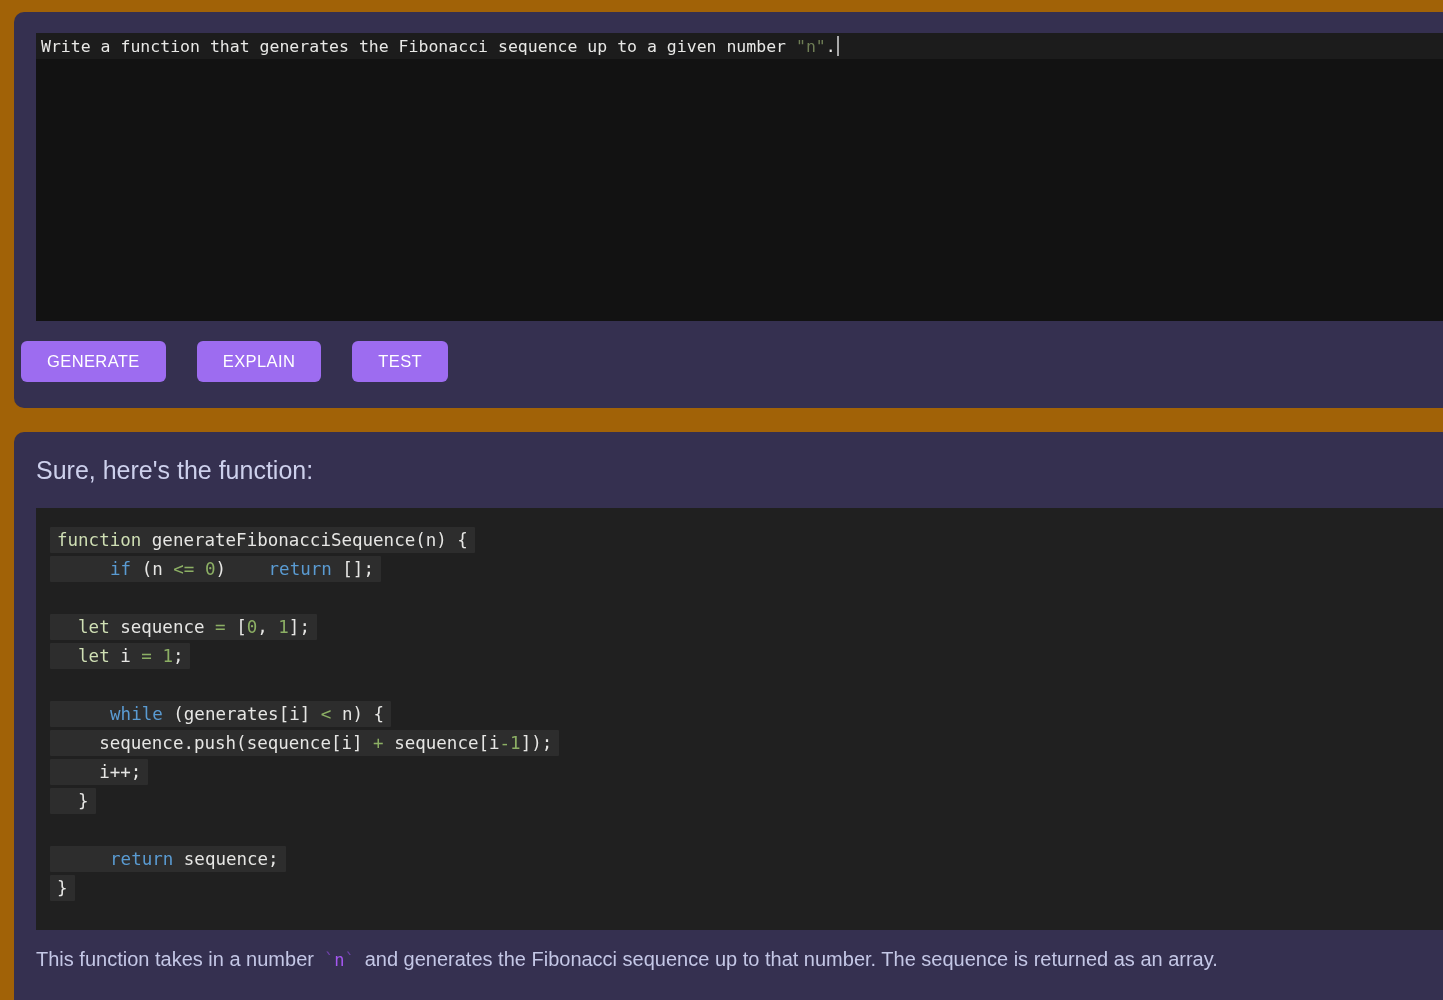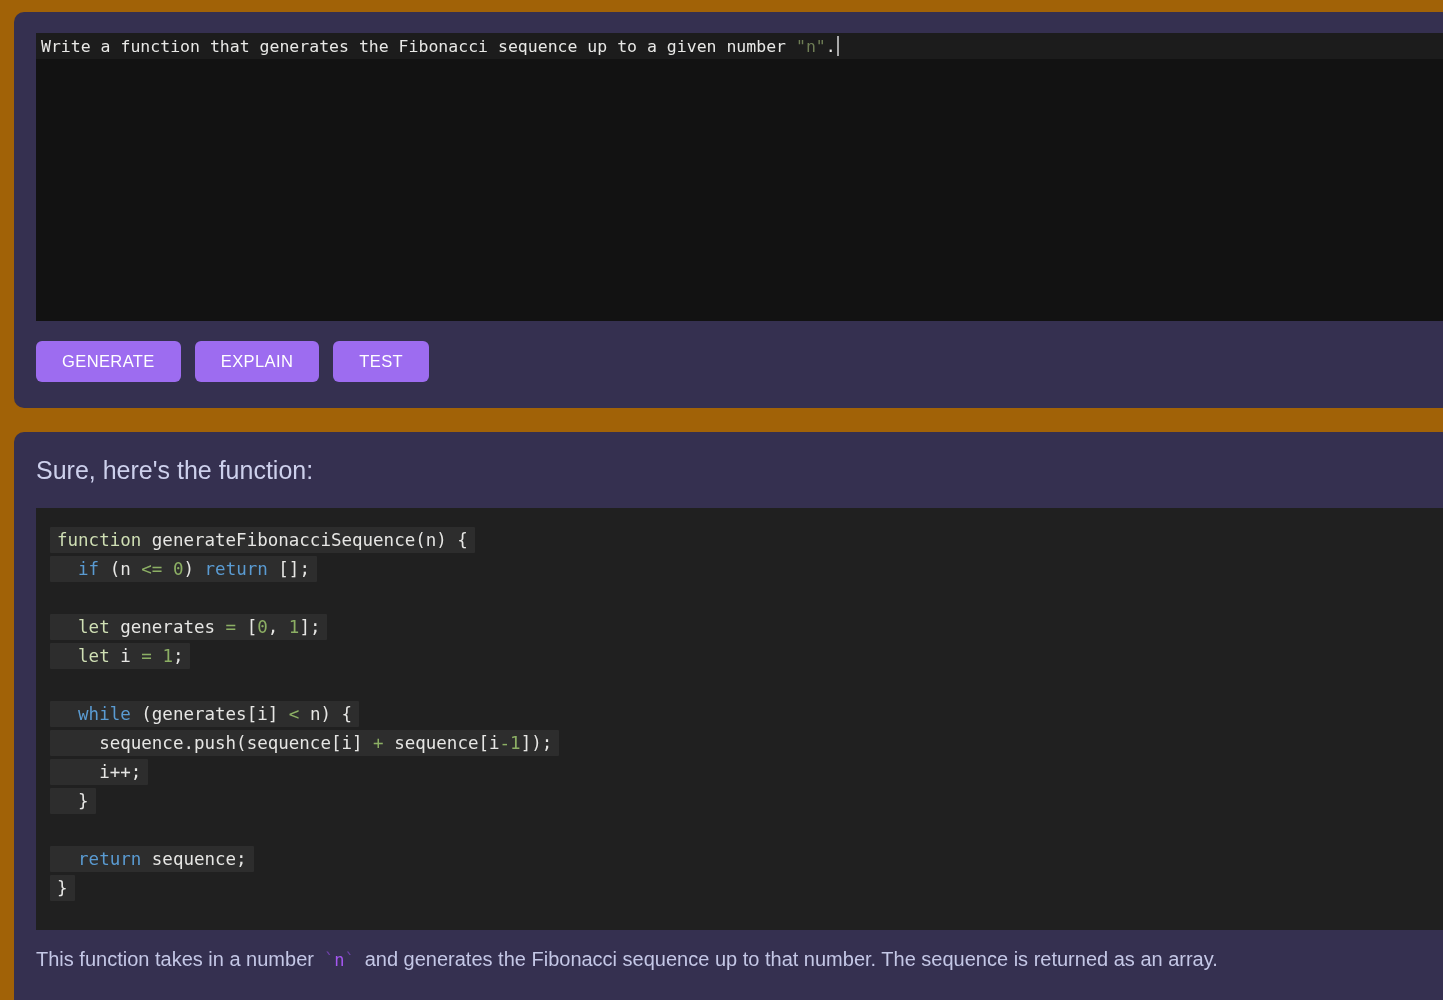--- a/index.html
+++ b/index.html
@@ -48,23 +48,23 @@
   .cursor {
     display: inline-block;
     width: 2px; height: 20px;
     background: #a8a8a8;
     margin-left: 1px;
   }
 
   
   .toolbar {
     position: absolute;
-    left: 22px; top: 329px;
+    left: 7px; top: 329px;
     display: flex;
-    gap: 14px;
+    gap: 31px;
   }
   .toolbar button {
     height: 41px;
     padding: 0 26px;
     background: #9d6cf0;
     color: #ffffff;
     border: none;
     border-radius: 6px;
     font-family: "Liberation Sans", sans-serif;
     font-size: 16.5px;
@@ -96,21 +96,21 @@
     line-height: 29px;
     white-space: pre;
   }
   .line-box {
     display: inline-block;
     background: #2d2d2d;
     padding: 0 7px;
     line-height: 26px;
     border-radius: 1px;
   }
-  .kw  { color: #5a9bd2; }   
+  .kw  { color: #5a9bd2; margin-left: 32px; }   
   .def { color: #cfdfb4; }   
   .num { color: #8caf64; }
   .op  { color: #8caf64; }
 
   .outro {
     position: absolute;
     left: 22px; top: 516px;
     width: 1400px;
     font-size: 20px;
     color: #c4c7e6;
@@ -143,21 +143,21 @@
   </section>
 
   <section class="card card-bottom">
 
     <p class="intro">Sure, here's the function:</p>
 
     <div class="code-block" id="code-block">
         <div class="code-line"><span class="line-box"><span class="def">function</span><span> generateFibonacciSequence(n) {</span></span></div>
         <div class="code-line"><span class="line-box"><span>  </span><span class="kw">if</span><span> (n </span><span class="op">&lt;=</span><span> </span><span class="num">0</span><span>) </span><span class="kw">return</span><span> [];</span></span></div>
         <div class="code-line"></div>
-        <div class="code-line"><span class="line-box"><span>  </span><span class="def">let</span><span> generates </span><span class="op">=</span><span> [</span><span class="num">0</span><span>, </span><span class="num">1</span><span>];</span></span></div>
+        <div class="code-line"><span class="line-box"><span>  </span><span class="def">let</span><span> sequence </span><span class="op">=</span><span> [</span><span class="num">0</span><span>, </span><span class="num">1</span><span>];</span></span></div>
         <div class="code-line"><span class="line-box"><span>  </span><span class="def">let</span><span> i </span><span class="op">=</span><span> </span><span class="num">1</span><span>;</span></span></div>
         <div class="code-line"></div>
         <div class="code-line"><span class="line-box"><span>  </span><span class="kw">while</span><span> (generates[i] </span><span class="op">&lt;</span><span> n) {</span></span></div>
         <div class="code-line"><span class="line-box"><span>    sequence.push(sequence[i] </span><span class="op">+</span><span> sequence[i</span><span class="op">-</span><span class="num">1</span><span>]);</span></span></div>
         <div class="code-line"><span class="line-box"><span>    i++;</span></span></div>
         <div class="code-line"><span class="line-box"><span>  }</span></span></div>
         <div class="code-line"></div>
         <div class="code-line"><span class="line-box"><span>  </span><span class="kw">return</span><span> sequence;</span></span></div>
         <div class="code-line"><span class="line-box"><span>}</span></span></div>
       </div>

